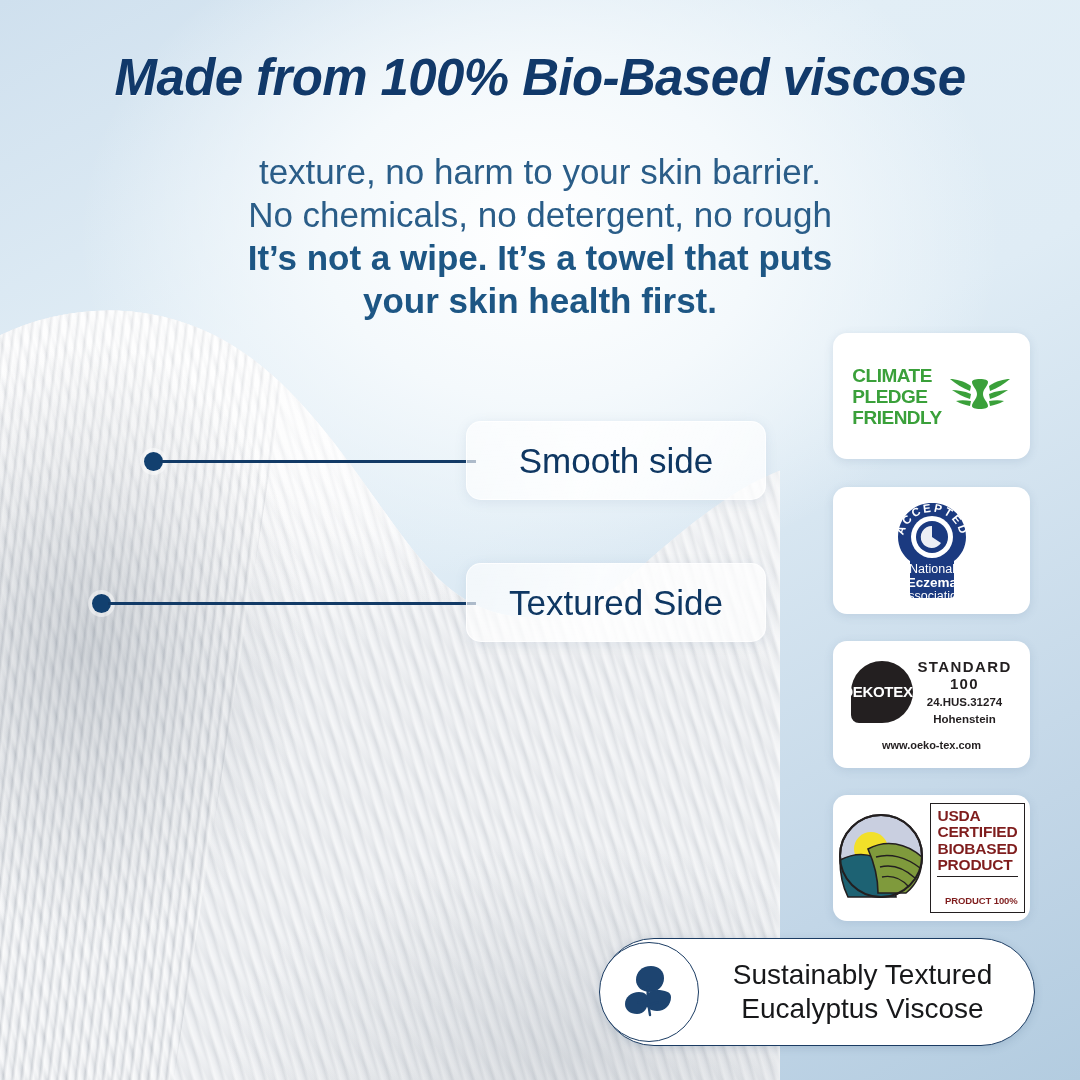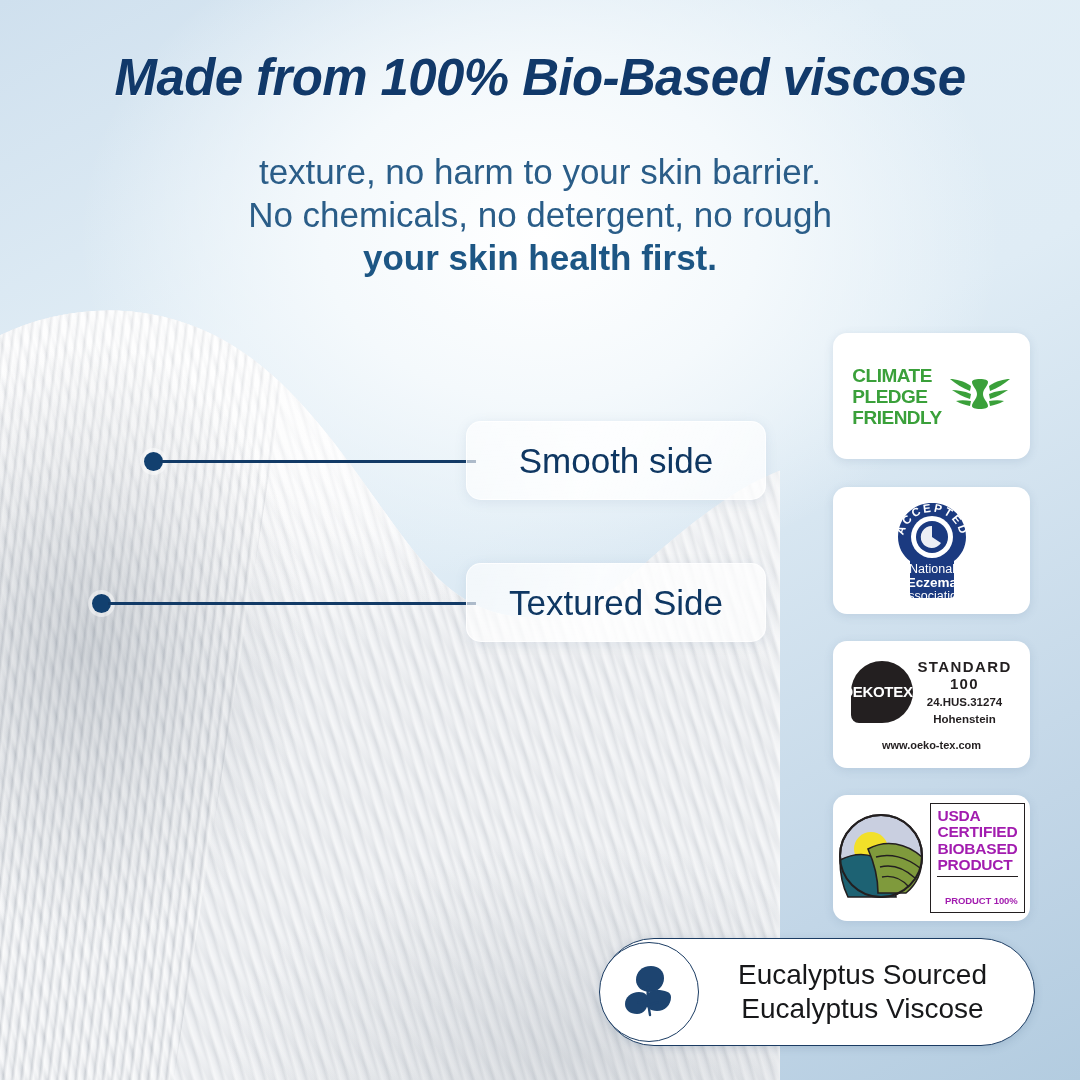--- a/index.html
+++ b/index.html
@@ -166,21 +166,21 @@
   .oeko-right { text-align: center; color: #231f20; }
   .oeko-std { font-weight: bold; font-size: 15px; letter-spacing: 1.4px; line-height: 17px; }
   .oeko-num { font-weight: bold; font-size: 11.5px; line-height: 14px; margin-top: 3px; }
   .oeko-url { font-weight: bold; font-size: 11px; margin-top: 13px; color: #231f20; }
 
   
   .usda { display: flex; align-items: center; gap: 6px; }
   .usda-text {
     border: 1.6px solid #231f20;
     padding: 4px 6px 3px 6px;
-    color: #a21caf;
+    color: #7f1d1d;
     font-weight: bold;
     font-size: 15.5px;
     line-height: 16.5px;
     letter-spacing: -0.2px;
   }
   .usda-sub {
     font-size: 9.5px;
     letter-spacing: -0.1px;
     border-top: 1.4px solid #231f20;
     margin-top: 2px; padding-top: 16px;
@@ -228,20 +228,21 @@
     <div class="towel-band"></div>
     <div class="towel-shade"></div>
     <div class="towel-edge"></div>
   </div>
 
   <div class="headline">Made from 100% Bio-Based viscose</div>
 
   <div class="subhead">
     <div>texture, no harm to your skin barrier.</div>
     <div>No chemicals, no detergent, no rough</div>
+    <div class="b">It’s not a wipe. It’s a towel that puts</div>
     <div class="b">your skin health first.</div>
   </div>
 
   <div class="dot" style="left:144px; top:452px;"></div>
   <div class="leader" style="left:160px; top:460px; width:316px;"></div>
   <div class="pill" style="left:466px; top:421px; width:300px; height:79px;">
     <span>Smooth side</span>
   </div>
 
   <div class="dot" style="left:92px; top:594px;"></div>
@@ -341,18 +342,18 @@
             <path d="M34 8 C25 8 19 14 19 22 C19 29 25 34 33 34 C41 34 47 28 47 20 C47 13 42 8 34 8 Z"></path>
             <path d="M40 32 C33 32 28 36 28 43 C28 49 33 53 40 53 C48 53 54 47 54 39 C54 34 48 32 40 32 Z"></path>
             <path d="M22 34 C14 34 8 39 8 46 C8 52 13 56 20 56 C27 56 31 50 31 43 C31 37 28 34 22 34 Z"></path>
           </g>
           <path d="M33 57 C31 46 30 38 31 29" fill="none" stroke="#1d4470" stroke-width="2.4" stroke-linecap="round"></path>
           <path d="M31 41 L21 45 M32 47 L41 44" fill="none" stroke="#1d4470" stroke-width="2" stroke-linecap="round"></path>
         </svg>
       </span>
     </div>
     <div class="euca-text">
-      <div>Eucalyptus Sourced</div>
+      <div>Sustainably Textured</div>
       <div>Eucalyptus Viscose</div>
     </div>
   </div>
 
 </div>
 
 </body></html>

